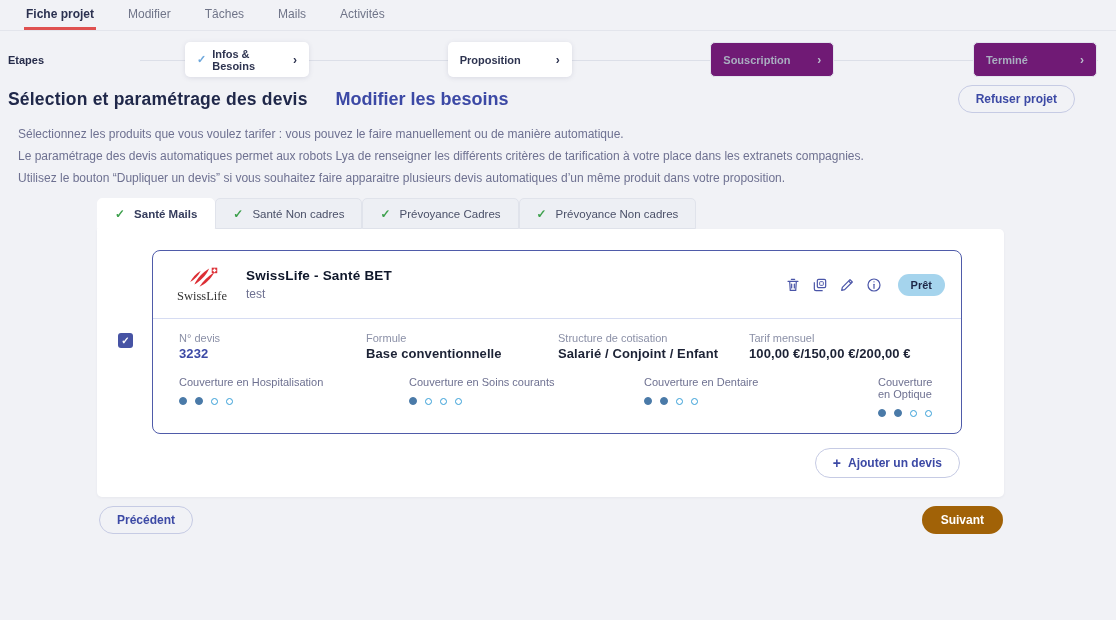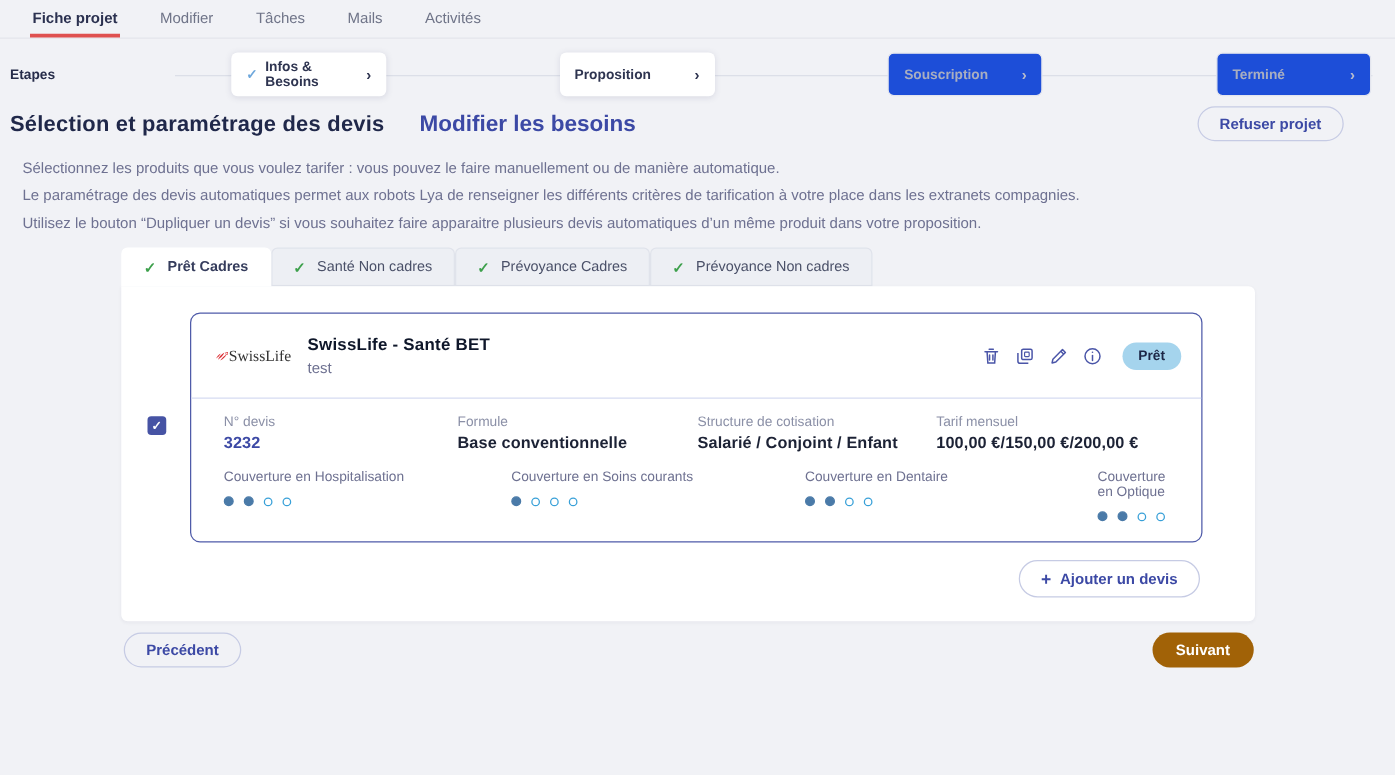--- a/index.html
+++ b/index.html
@@ -41,21 +41,21 @@
     display:flex; align-items:center; gap:6px;
     padding:0 12px; font-size:11px; position:relative; cursor:pointer;
   }
   .step .chev { margin-left:auto; font-weight:700; font-size:12px; }
   .step.done, .step.current {
     background:#fff; box-shadow:0 1px 5px rgba(60,65,110,.13);
     color:#2e3450; font-weight:600;
   }
   .step.done .stepcheck { color:#6fa8dc; font-weight:700; }
   .step.disabled {
-    background:#1d4ed8; border:1px solid #e3e5ee; color:#a9aec0; font-weight:600;
+    background:#701a75; border:1px solid #e3e5ee; color:#a9aec0; font-weight:600;
   }
   .step.disabled .chev { color:#b9bdcc; }
 
   
   .heading-row {
     position:absolute; top:85px; left:8px; right:41px;
     display:flex; align-items:center;
   }
   .page-title { font-size:17.5px; font-weight:700; color:#20284a; letter-spacing:.2px; }
   .edit-link { margin-left:28px; font-size:18px; font-weight:600; color:#3c49a5; cursor:pointer; }
@@ -94,21 +94,21 @@
 
   
   .qcard {
     position:absolute; left:55px; top:21px; width:810px;
     border:1px solid #4f5ba9; border-radius:8px; background:#fff;
   }
   .qhead {
     display:flex; align-items:center; min-height:68px;
     padding:8px 16px 8px 18px; border-bottom:1px solid #d6dcf2;
   }
-  .logo { width:62px; display:flex; flex-direction:row; align-items:center; }
+  .logo { width:62px; display:flex; flex-direction:column; align-items:center; }
   .logo-serif { font-family:"Liberation Serif", serif; font-size:12.5px; color:#343434; margin-top:1px; }
   .qtitles { margin-left:13px; }
   .qtitle { font-size:13.5px; font-weight:700; color:#0f172a; letter-spacing:.2px; }
   .qsub { font-size:12px; color:#6e7191; margin-top:4px; }
   .qactions { margin-left:auto; display:flex; align-items:center; gap:11px; }
   .aicon { width:16px; height:16px; color:#4a55a8; cursor:pointer; display:flex; }
   .aicon svg { width:100%; height:100%; }
   .badge {
     background:#a5d4ed; color:#1d2747; font-size:11px; font-weight:700;
     padding:5px 13px; border-radius:13px; margin-left:5px;
@@ -184,21 +184,21 @@
 
   <div class="intro">
     <div>Sélectionnez les produits que vous voulez tarifer : vous pouvez le faire manuellement ou de manière automatique.</div>
     <div>Le paramétrage des devis automatiques permet aux robots Lya de renseigner les différents critères de tarification à votre place dans les extranets compagnies.</div>
     <div>Utilisez le bouton “Dupliquer un devis” si vous souhaitez faire apparaitre plusieurs devis automatiques d’un même produit dans votre proposition.</div>
   </div>
 
   <div class="ptabs">
     <div class="ptab active">
       <span class="tcheck">✓</span>
-      <span>Prêt Cadres</span>
+      <span>Santé Mails</span>
     </div>
     <div class="ptab">
       <span class="tcheck">✓</span>
       <span>Santé Non cadres</span>
     </div>
     <div class="ptab">
       <span class="tcheck">✓</span>
       <span>Prévoyance Cadres</span>
     </div>
     <div class="ptab">

